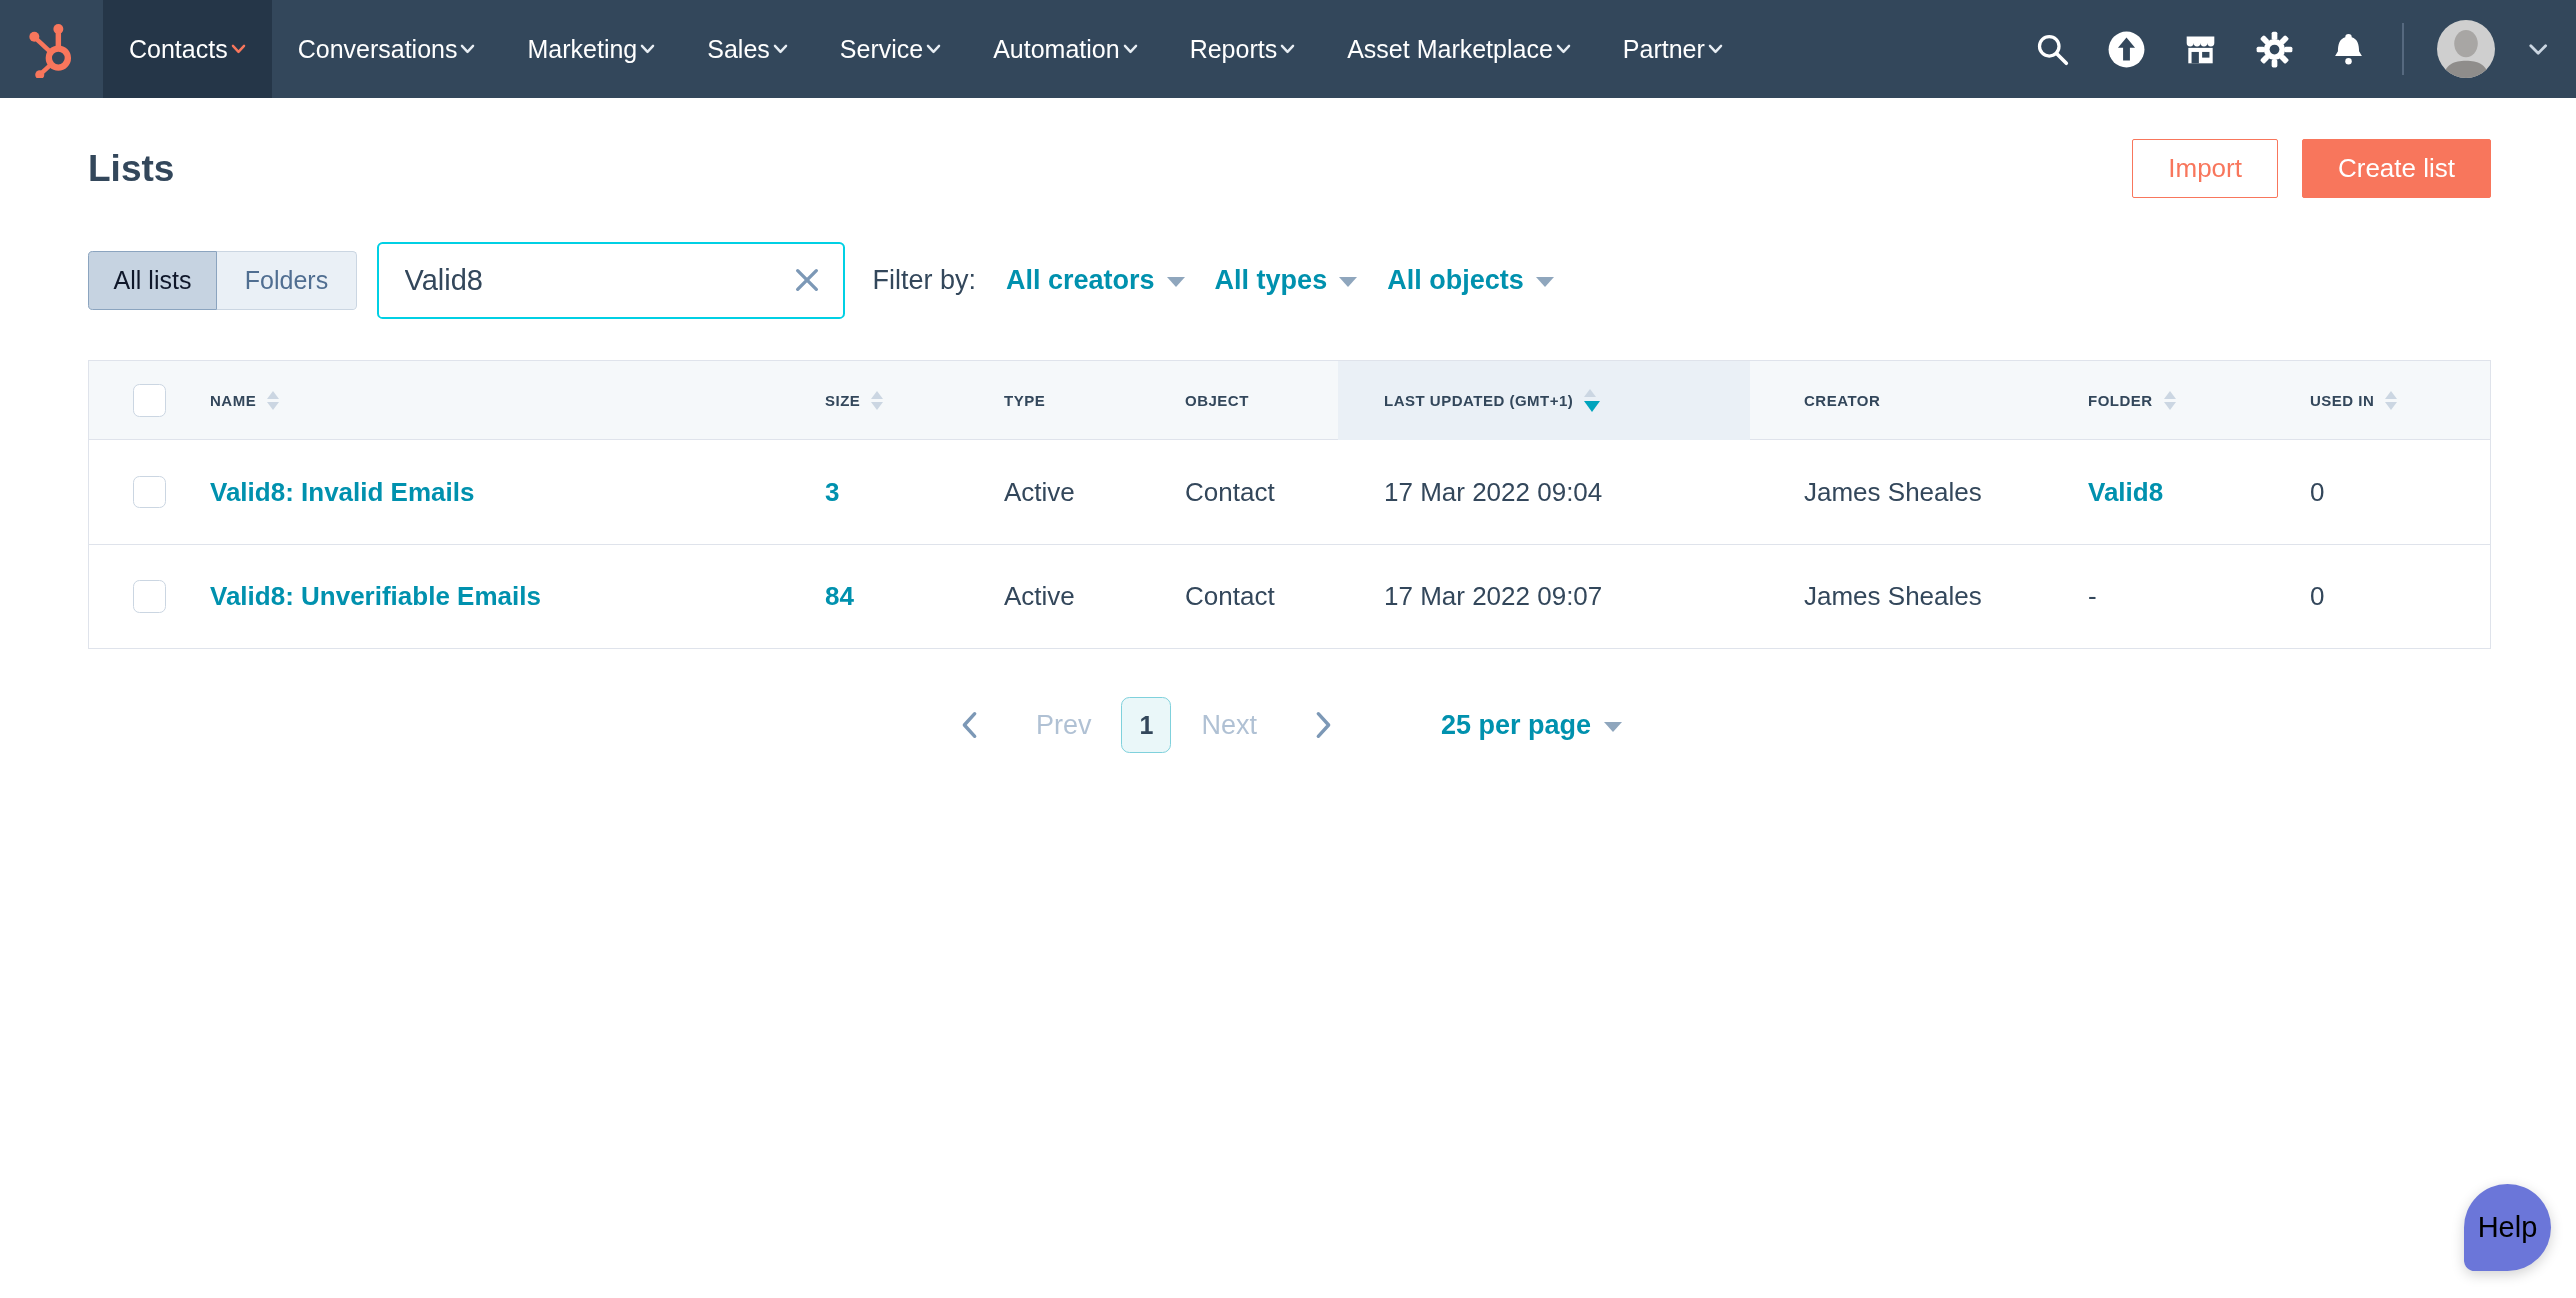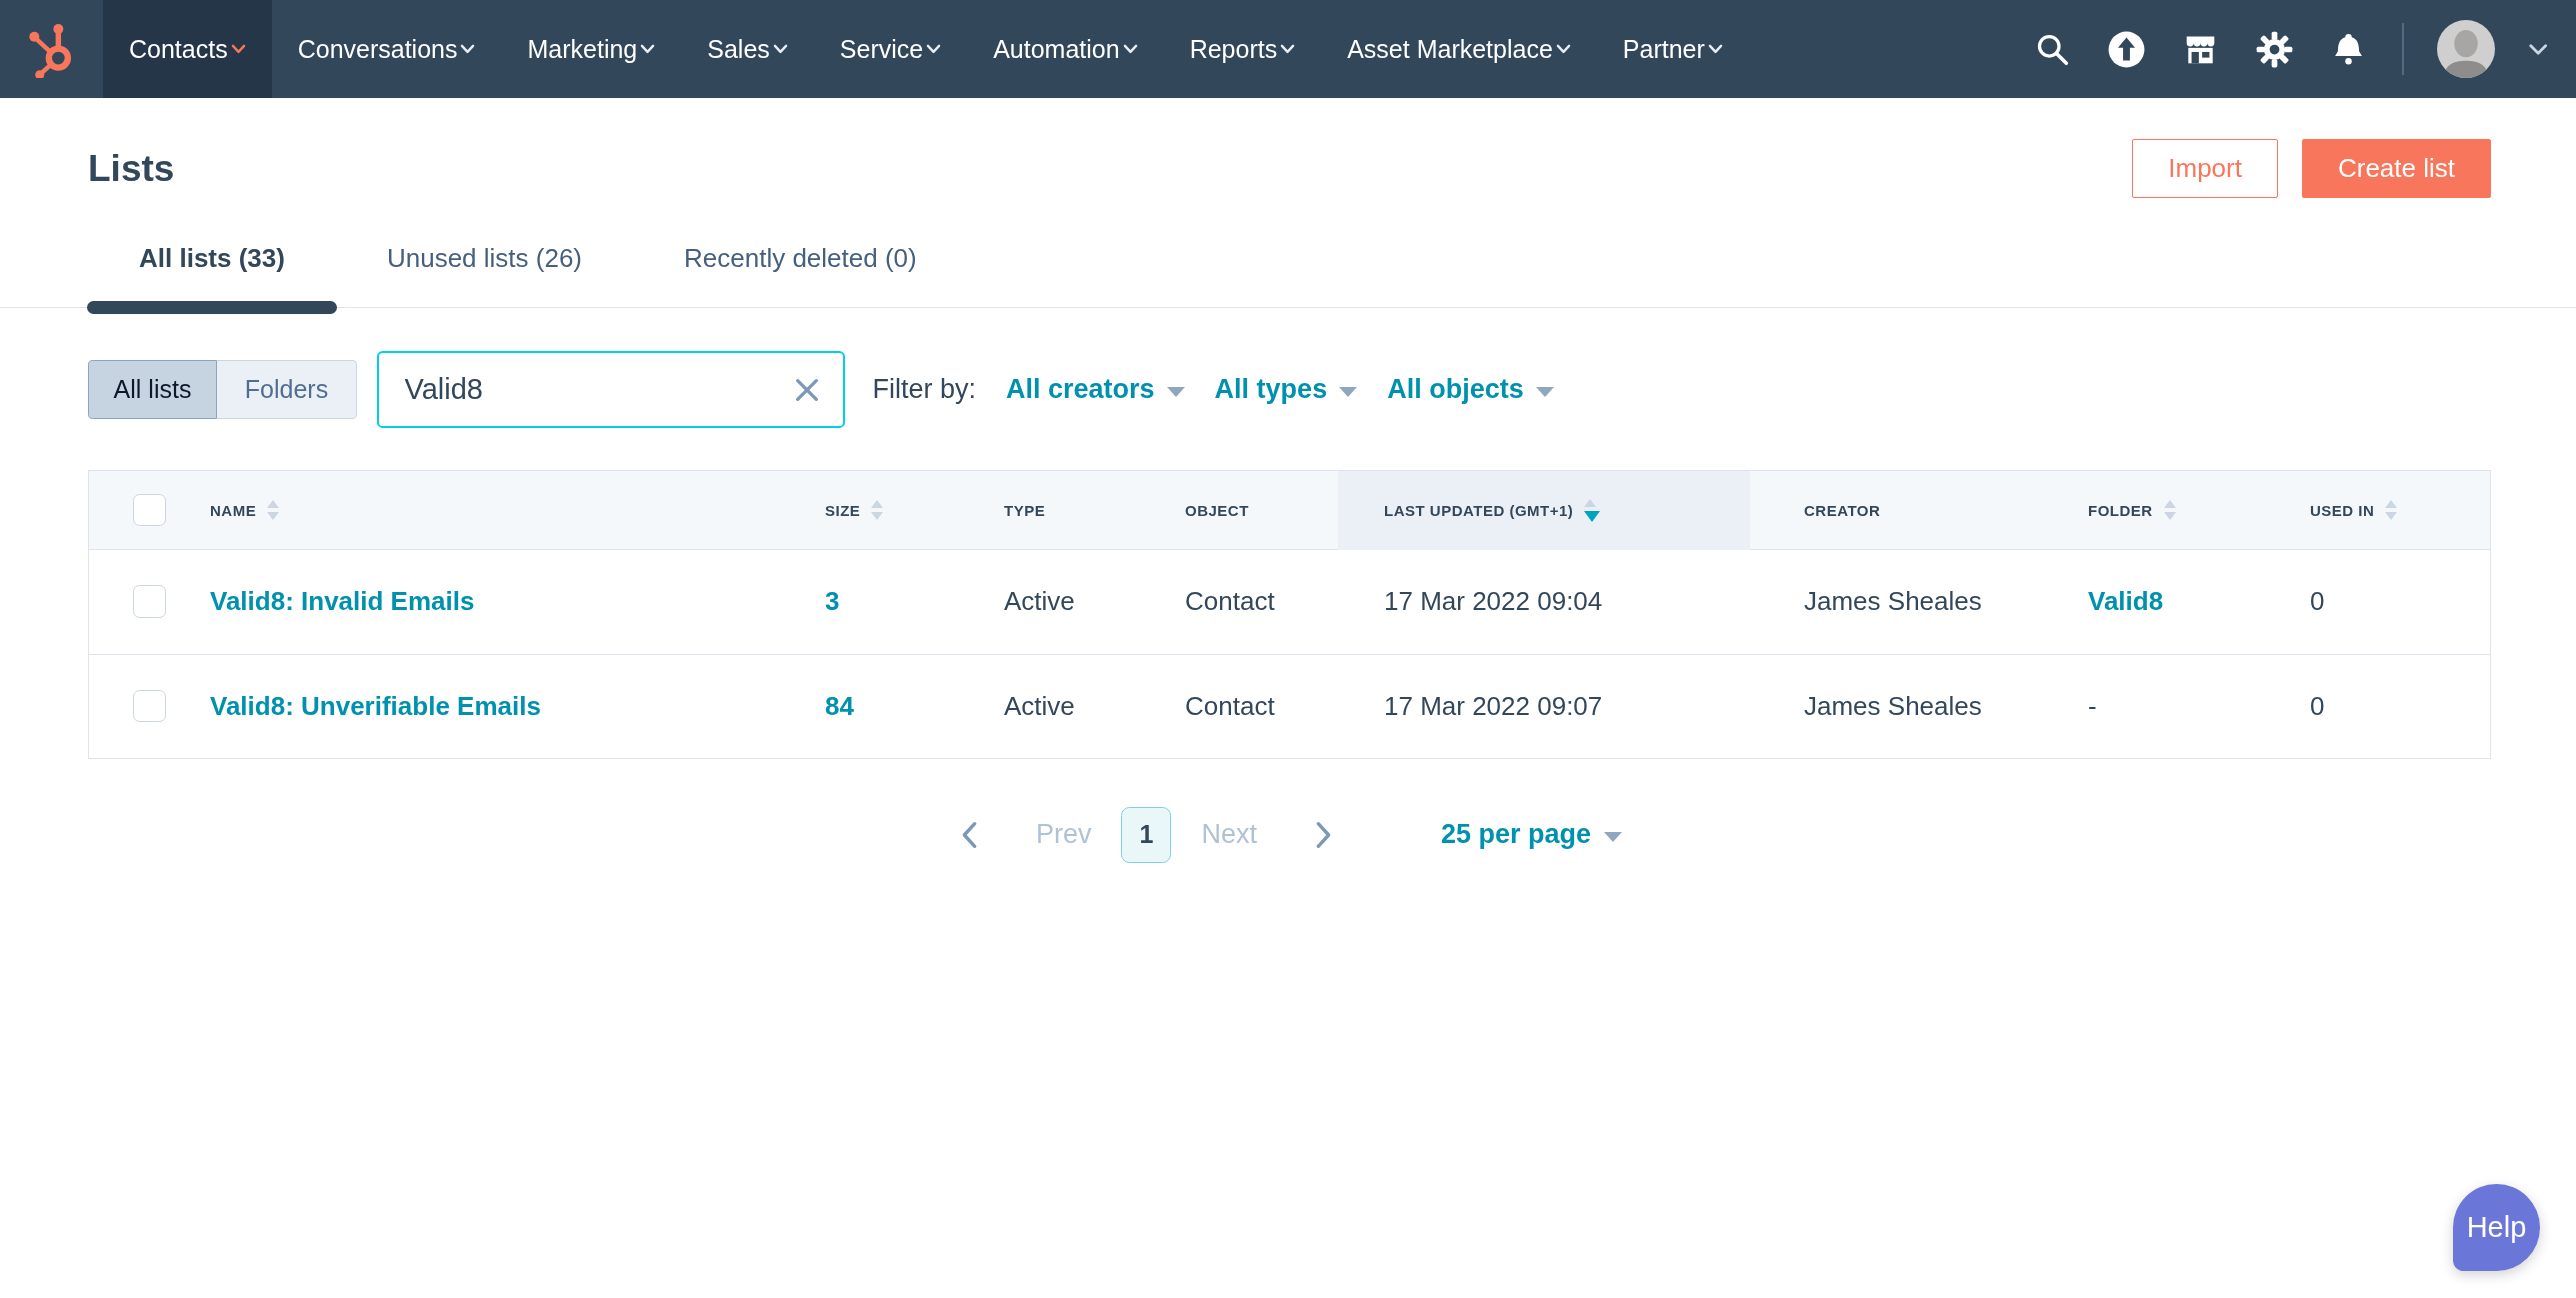--- a/index.html
+++ b/index.html
@@ -79,23 +79,23 @@
   .pg-chev { width:32px; height:32px; cursor:pointer; }
   .pg-chev polyline { fill:none; stroke:#7c98b6; stroke-width:3.6; stroke-linecap:round; stroke-linejoin:round; }
   .pg-label { font-size:27px; color:#b0c1d4; cursor:pointer; }
   .pg-prev { margin-left:50px; } .pg-next { margin-right:50px; }
   .pg-page { margin:0 30px; width:50px; height:56px; border:1.9px solid #7fd1dc; border-radius:8.4px; background:#eaf7f9;
              display:flex; align-items:center; justify-content:center; font-size:25px; font-weight:bold; color:#33475b; cursor:pointer; }
   .per-page { margin-left:102px; display:flex; align-items:center; gap:13px; cursor:pointer; }
   .per-page-label { font-size:27px; font-weight:bold; color:#0091ae; }
 
   
-  .help-bubble { position:absolute; right:36px; bottom:28px; width:87px; height:87px; background:#6b76d9;
+  .help-bubble { position:absolute; right:25px; bottom:28px; width:87px; height:87px; background:#6b76d9;
                  border-radius:45px 45px 45px 11px; display:flex; align-items:center; justify-content:center;
-                 color:#ffffff; font-size:29px; cursor:pointer; box-shadow:0 3.7px 13px rgba(0,0,0,0.18); }
+                 color:#000000; font-size:29px; cursor:pointer; box-shadow:0 3.7px 13px rgba(0,0,0,0.18); }
 </style>
 </head>
 <body>
 
 <div class="app">
 
   <div class="topnav">
     <div class="logo-box">
       <svg width="58" height="58" viewBox="0 0 64 64">
         <g stroke="#f8765c" fill="#f8765c">
@@ -225,25 +225,20 @@
   </div>
 
   <div class="page-header">
     <div class="page-title">Lists</div>
     <div class="header-actions">
       <button class="btn btn-outline">Import</button>
       <button class="btn btn-solid">Create list</button>
     </div>
   </div>
 
-  <div class="tabs-strip">
-    <div class="tab active">All lists (33)</div>
-    <div class="tab">Unused lists (26)</div>
-    <div class="tab">Recently deleted (0)</div>
-  </div>
 
   <div class="filter-row">
     <div class="seg-group">
       <div class="seg all">All lists</div>
       <div class="seg folders">Folders</div>
     </div>
     <div class="search-wrap">
       <input class="search-input" type="text" value="Valid8" style="">
       <div class="clear-btn">
         <svg width="28" height="28" viewBox="0 0 30 30">

